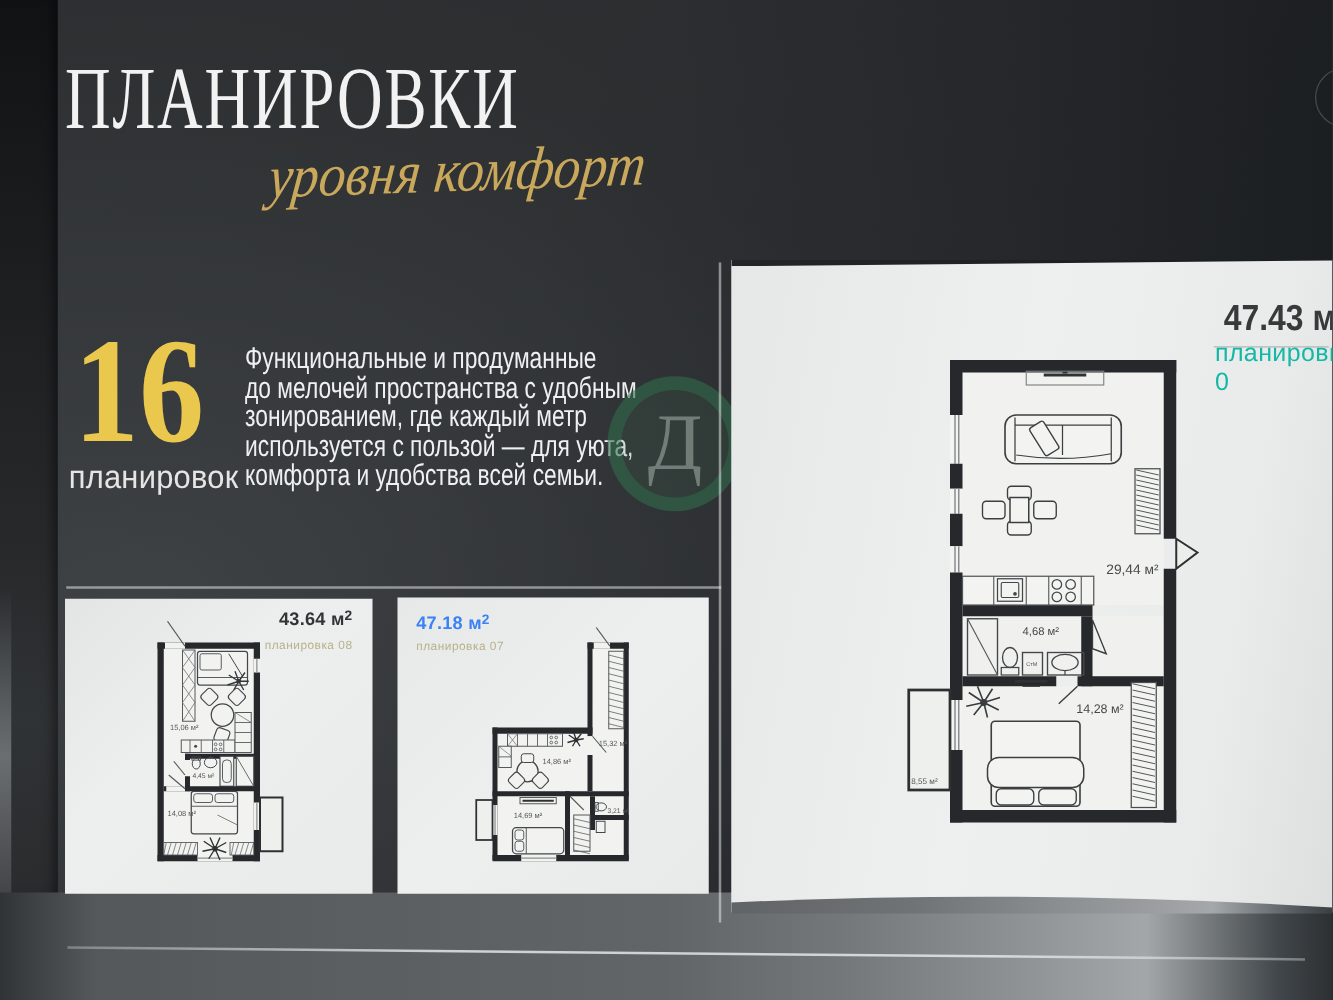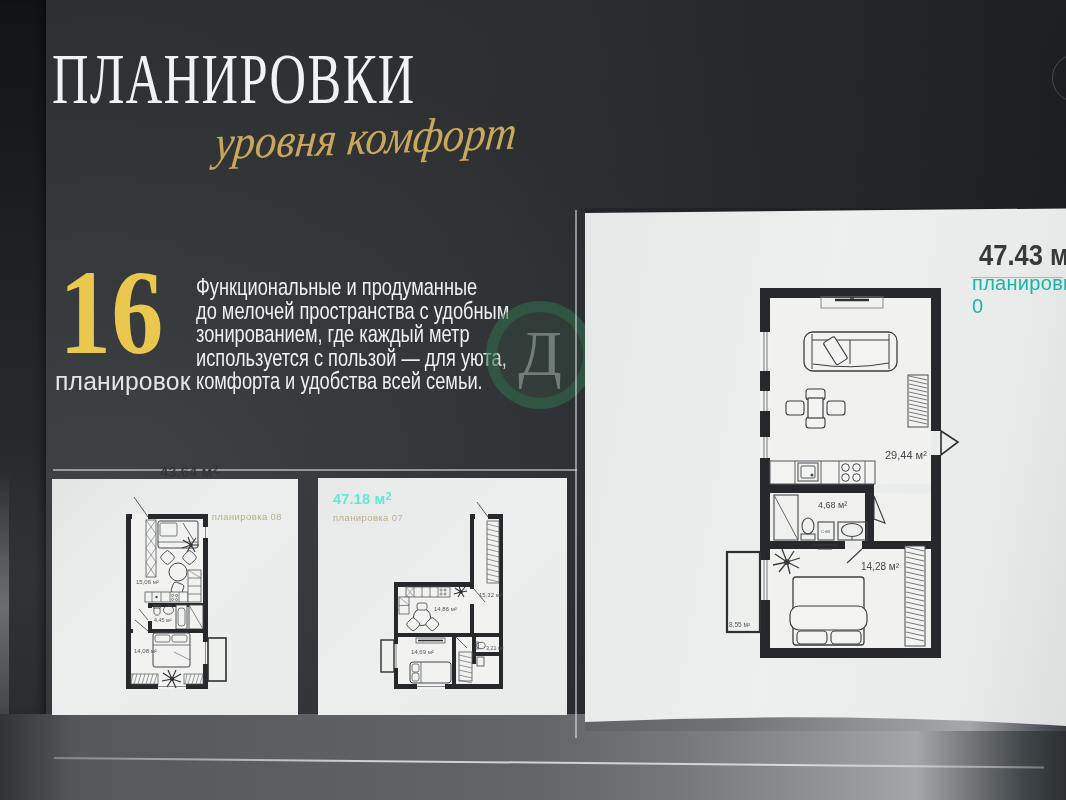--- a/index.html
+++ b/index.html
@@ -66,21 +66,21 @@
 <div class="abs" id="hline" style="left:53px;top:469px;width:524px;height:1.5px;background:rgba(240,242,242,0.5);"></div>
 
 <div class="abs" id="vline" style="left:575px;top:210px;width:1.5px;height:528px;background:rgba(240,242,242,0.5);"></div>
 
 <div class="abs" id="arc" style="left:1052px;top:54px;width:46px;height:46px;border-radius:50%;
   border:1.5px solid rgba(220,224,224,0.22);"></div>
 
 <div class="abs" id="card1" style="left:52px;top:479px;width:246px;height:236px;
   background:linear-gradient(135deg,#e3e5e4 0%, #edefee 40%, #e9ebea 100%);"></div>
 
-<div class="abs" style="left:160px;top:463px;width:122px;text-align:left;color:#323537;
+<div class="abs" style="left:160px;top:487px;width:122px;text-align:right;color:#323537;
   font-size:14.5px;font-weight:bold;letter-spacing:0.2px;">43.64 м<span style="font-size:11px;vertical-align:4px;">2</span></div>
 
 <div class="abs" style="left:160px;top:511px;width:122px;text-align:right;color:#b8b08a;font-size:9.5px;letter-spacing:0.4px;">планировка 08</div>
 
 <svg class="abs" style="left:115px;top:492px;" width="120" height="203" viewBox="115 492 120 203">
 
   <rect x="131" y="519" width="72" height="165" fill="#f2f3f1"></rect>
 
   <rect x="126" y="514" width="82" height="5" fill="#26282b"></rect>
 
@@ -216,21 +216,21 @@
       <path d="M172,679 l-9,-6 M172,679 l-4,-9 M172,679 l4,-9 M172,679 l9,-5 M172,679 l9,3 M172,679 l4,9 M172,679 l-5,8 M172,679 l-10,2"></path>
       <circle cx="172" cy="679" r="1.6" fill="#2f3133"></circle>
     </g>
 
   <rect x="208" y="638" width="18" height="43" fill="#eef0ee" stroke="#2d2f31" stroke-width="1.6"></rect>
 </svg>
 
 <div class="abs" id="card2" style="left:318px;top:478px;width:249px;height:237px;
   background:linear-gradient(135deg,#e7e9e8 0%, #edefee 50%, #e8eae9 100%);"></div>
 
-<div class="abs" style="left:333px;top:490px;color:#5eead4;font-size:14.5px;font-weight:bold;letter-spacing:0.2px;">47.18 м<span style="font-size:11px;vertical-align:4px;">2</span></div>
+<div class="abs" style="left:333px;top:490px;color:#3b82f6;font-size:14.5px;font-weight:bold;letter-spacing:0.2px;">47.18 м<span style="font-size:11px;vertical-align:4px;">2</span></div>
 
 <div class="abs" style="left:333px;top:512px;color:#b8b08a;font-size:9.5px;letter-spacing:0.4px;">планировка 07</div>
 
 <svg class="abs" style="left:378px;top:498px;" width="134" height="197" viewBox="378 498 134 197">
 
   <rect x="474" y="519" width="25" height="165" fill="#f2f3f1"></rect>
 
   <rect x="398" y="587" width="76" height="97" fill="#f2f3f1"></rect>
 
   <rect x="470" y="514" width="33" height="5" fill="#26282b"></rect>

